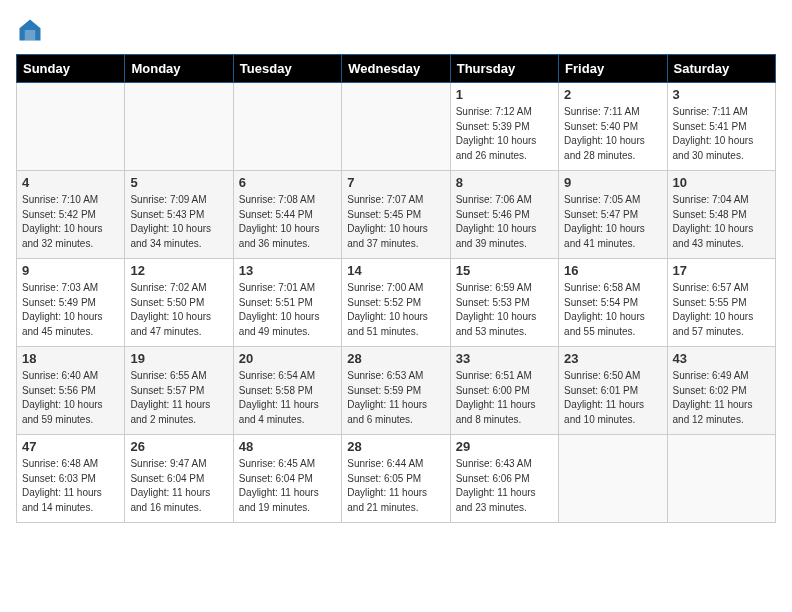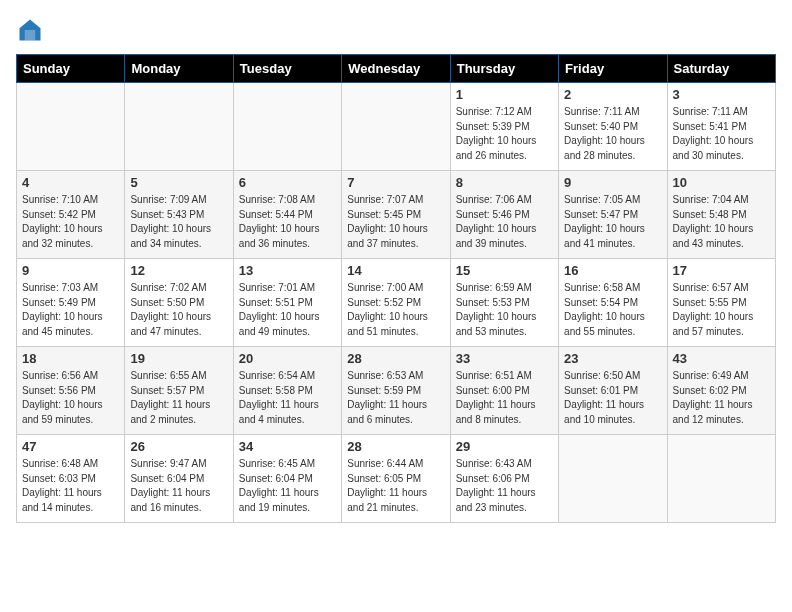--- a/index.html
+++ b/index.html
@@ -244,21 +244,21 @@
           <span class="day-num">17</span>
           <div class="cell-content">Sunrise: 6:57 AM
 Sunset: 5:55 PM
 Daylight: 10 hours
 and 57 minutes.</div>
         </td>
       </tr>
       <tr>
         <td>
           <span class="day-num">18</span>
-          <div class="cell-content">Sunrise: 6:56 AM
+          <div class="cell-content">Sunrise: 6:40 AM
 Sunset: 5:56 PM
 Daylight: 10 hours
 and 59 minutes.</div>
         </td>
         <td>
           <span class="day-num">19</span>
           <div class="cell-content">Sunrise: 6:55 AM
 Sunset: 5:57 PM
 Daylight: 11 hours
 and 2 minutes.</div>
@@ -308,21 +308,21 @@
 and 14 minutes.</div>
         </td>
         <td>
           <span class="day-num">26</span>
           <div class="cell-content">Sunrise: 9:47 AM
 Sunset: 6:04 PM
 Daylight: 11 hours
 and 16 minutes.</div>
         </td>
         <td>
-          <span class="day-num">34</span>
+          <span class="day-num">48</span>
           <div class="cell-content">Sunrise: 6:45 AM
 Sunset: 6:04 PM
 Daylight: 11 hours
 and 19 minutes.</div>
         </td>
         <td>
           <span class="day-num">28</span>
           <div class="cell-content">Sunrise: 6:44 AM
 Sunset: 6:05 PM
 Daylight: 11 hours

